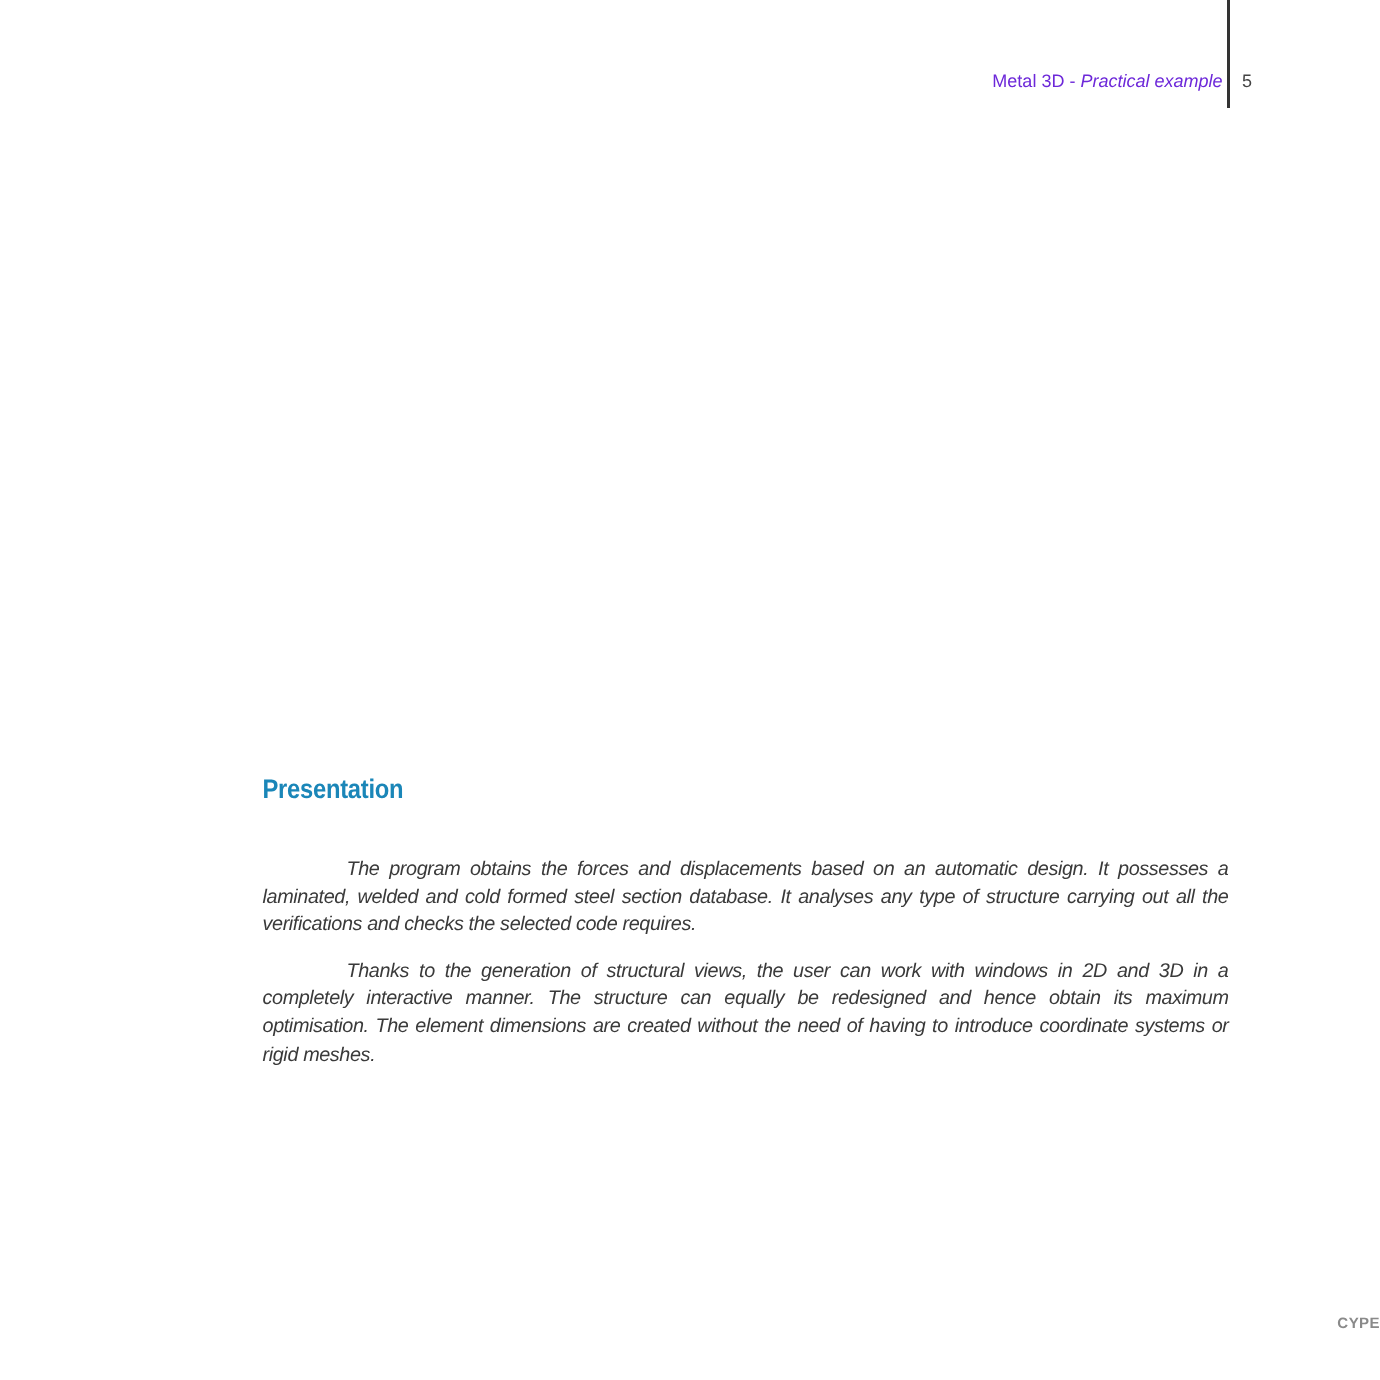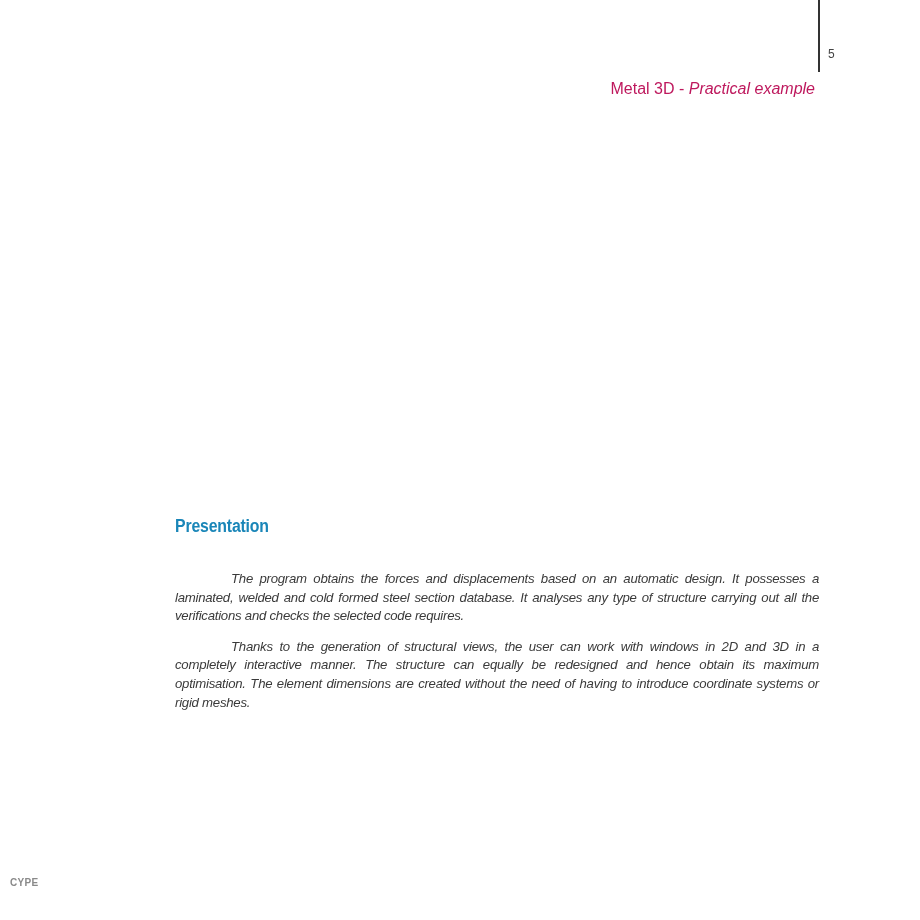--- a/index.html
+++ b/index.html
@@ -12,25 +12,24 @@
       height: 920px;
       position: relative;
       overflow: hidden;
       font-family: "Liberation Sans", sans-serif;
       color: #3a3a3a;
     }
     .header {
       position: absolute;
       top: 46px;
       right: 105px;
-      font-size: 16px;
-      color: #be185d;
+      font-size: 12px;
+      color: #6d28d9;
       white-space: nowrap;
       line-height: 16px;
-      margin-top: 35px;
     }
     .header .subtitle {
       font-style: italic;
     }
     .header-rule {
       position: absolute;
       left: 818px;
       top: 0;
       width: 2px;
       height: 72px;
@@ -70,21 +69,21 @@
       color: #3a3a3a;
       text-align: justify;
       text-indent: 56px;
       letter-spacing: -0.25px;
     }
     .footer {
       position: absolute;
       left: 0;
       width: 920px;
       top: 877px;
-      text-align: left;
+      text-align: right;
       font-size: 10px;
       font-weight: bold;
       color: #8a8a8a;
       letter-spacing: 0.3px;
       padding-left: 10px;
       box-sizing: border-box;
     }
   </style>
 </head>
 <body>

